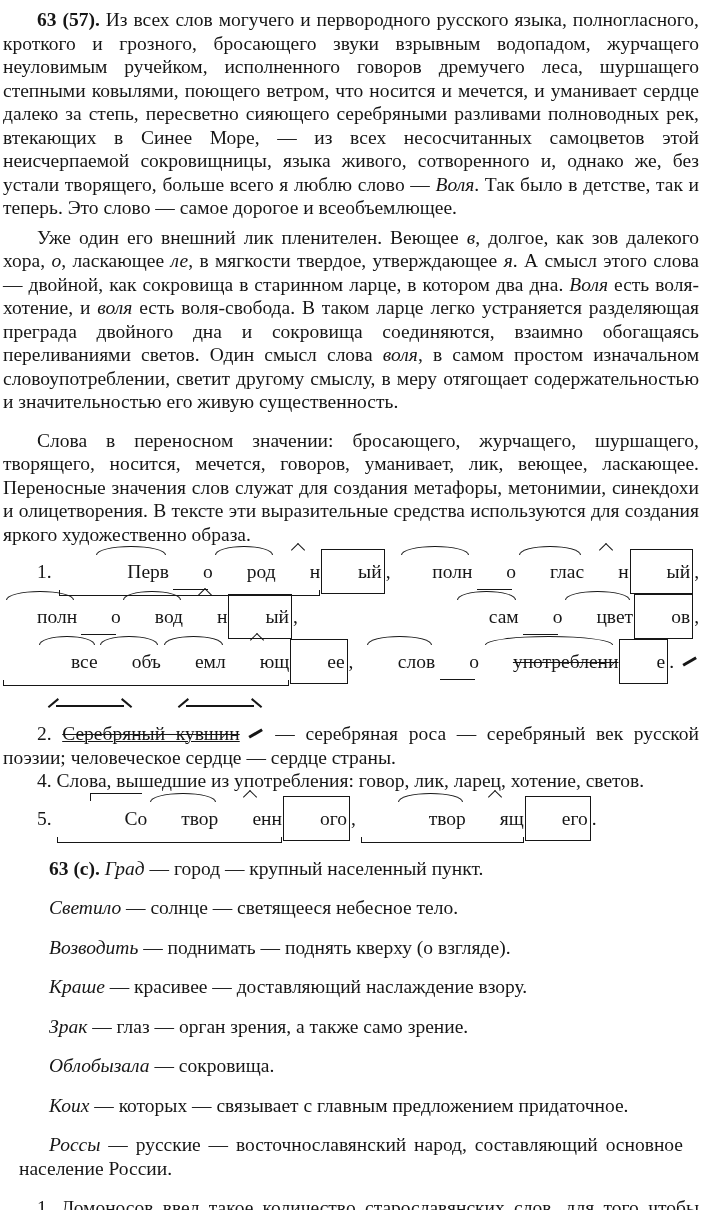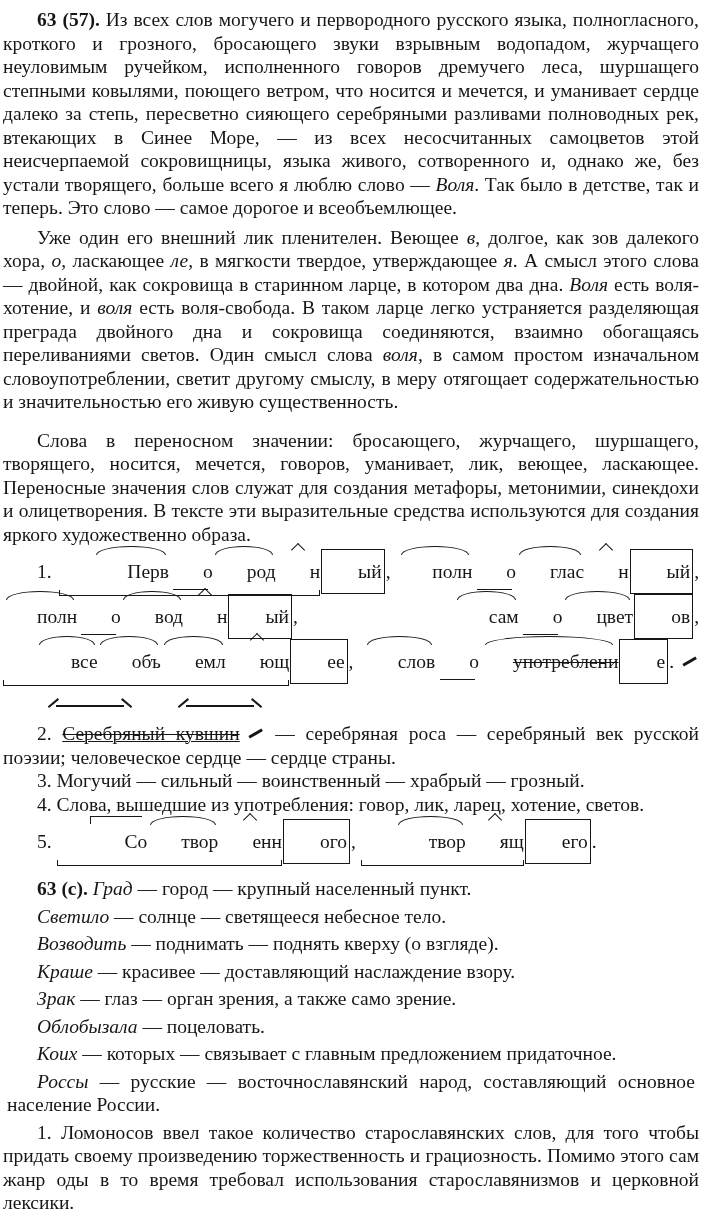--- a/index.html
+++ b/index.html
@@ -15,21 +15,21 @@
   .b{font-weight:700;}
   .i{font-style:italic;}
   .su{text-decoration-line:underline line-through;text-decoration-thickness:1.4px;}
   .st{text-decoration:line-through;text-decoration-thickness:1.4px;}
 
   #p1{margin-bottom:6px;}
   #p2{margin-bottom:15px;}
   #p3{margin-bottom:3px;}
   #m1{margin-bottom:3px;}
   #m5{margin:3px 0 13px 0;}
-  #defs p{margin:4px;text-indent:30px;text-align:justify;}
+  #defs p{margin:16px;text-indent:30px;text-align:justify;}
   #plom,#pisk{margin:0;}
 
   
   .morph{line-height:35px;}
   .mword{white-space:nowrap;}
   .mp{position:relative;display:inline-block;}
   .mp.root::before{
     content:'';position:absolute;top:-8px;left:4%;right:4%;height:8px;
     border:1.5px solid #161616;border-bottom:none;
     border-radius:50% 50% 0 0 / 100% 100% 0 0;
@@ -68,28 +68,27 @@
 </style>
 </head>
 <body>
 
 <div class="page">
   <p class="para" id="p1"><span class="b">63 (57).</span><span> Из всех слов могучего и первородного русского языка, полногласного, кроткого и грозного, бросающего звуки взрывным водопадом, журчащего неуловимым ручейком, исполненного говоров дремучего леса, шуршащего степными ковылями, поющего ветром, что носится и мечется, и уманивает сердце далеко за степь, пересветно сияющего серебряными разливами полноводных рек, втекающих в Синее Море, — из всех несосчитанных самоцветов этой неисчерпаемой сокровищницы, языка живого, сотворенного и, однако же, без устали творящего, больше всего я люблю слово — </span><span class="i">Воля</span><span>. Так было в детстве, так и теперь. Это слово — самое дорогое и всеобъемлющее.</span></p>
   <p class="para" id="p2"><span>Уже один его внешний лик пленителен. Веющее </span><span class="i">в</span><span>, долгое, как зов далекого хора, </span><span class="i">о</span><span>, ласкающее </span><span class="i">ле</span><span>, в мягкости твердое, утверждающее </span><span class="i">я</span><span>. А смысл этого слова — двойной, как сокровища в старинном ларце, в котором два дна. </span><span class="i">Воля</span><span> есть воля-хотение, и </span><span class="i">воля</span><span> есть воля-свобода. В таком ларце легко устраняется разделяющая преграда двойного дна и сокровища соединяются, взаимно обогащаясь переливаниями светов. Один смысл слова </span><span class="i">воля</span><span>, в самом простом изначальном словоупотреблении, светит другому смыслу, в меру отягощает содержательностью и значительностью его живую существенность.</span></p>
   <p class="para" id="p3"><span>Слова в переносном значении: бросающего, журчащего, шуршащего, творящего, носится, мечется, говоров, уманивает, лик, веющее, ласкающее. Переносные значения слов служат для создания метафоры, метонимии, синекдохи и олицетворения. В тексте эти выразительные средства используются для создания яркого художественно образа.</span></p>
   <p class="para morph" id="m1">1. <span class="mword"><span class="stem"><span class="mp root">Перв</span><span class="mp conn">о</span><span class="mp root">род</span><span class="mp sfx">н</span></span><span class="mp end">ый</span></span>, <span class="mword"><span class="mp root">полн</span><span class="mp conn">о</span><span class="mp root">глас</span><span class="mp sfx">н</span><span class="mp end">ый</span></span>, <span class="mword"><span class="mp root">полн</span><span class="mp conn">о</span><span class="mp root">вод</span><span class="mp sfx">н</span><span class="mp end">ый</span></span>, <span class="mword"><span class="mp root">сам</span><span class="mp conn">о</span><span class="mp root">цвет</span><span class="mp end">ов</span></span>, <span class="mword"><span class="stem"><span class="mp root">все</span><span class="mp root">объ</span><span class="mp root">емл</span><span class="mp sfx">ющ</span></span><span class="mp end">ее</span></span>, <span class="mword"><span class="mp root">слов</span><span class="mp conn">о</span><span class="mp root st">употреблени</span><span class="mp end">е</span></span>.<span class="tick"></span><span class="fbr"><span class="rt"></span></span><span class="fbr"><span class="rt"></span></span></p>
   <p class="para" id="i2"><span>2. </span><span class="su">Серебряный кувшин</span><span class="tick"></span><span> — серебряная роса — серебряный век русской поэзии; человеческое сердце — сердце страны.</span></p>
-  <p class="para" id="i3"><span>3. Могучий — сильный — воинственный — храбрый — грозный.</span></p>
   <p class="para" id="i4"><span>4. Слова, вышедшие из употребления: говор, лик, ларец, хотение, светов.</span></p>
   <p class="para morph" id="m5">5. <span class="mword"><span class="stem"><span class="mp pre">Со</span><span class="mp root">твор</span><span class="mp sfx">енн</span></span><span class="mp end">ого</span></span>, <span class="mword"><span class="stem"><span class="mp root">твор</span><span class="mp sfx">ящ</span></span><span class="mp end">его</span></span>.</p>
   <div id="defs">
       <p class="para def"><span class="b">63 (с).</span><span> </span><span class="i">Град</span><span> — город — крупный населенный пункт.</span></p>
       <p class="para def"><span class="i">Светило</span><span> — солнце — светящееся небесное тело.</span></p>
       <p class="para def"><span class="i">Возводить</span><span> — поднимать — поднять кверху (о взгляде).</span></p>
       <p class="para def"><span class="i">Краше</span><span> — красивее — доставляющий наслаждение взору.</span></p>
       <p class="para def"><span class="i">Зрак</span><span> — глаз — орган зрения, а также само зрение.</span></p>
-      <p class="para def"><span class="i">Облобызала</span><span> — поцеловать.</span></p>
+      <p class="para def"><span class="i">Облобызала</span><span> — сокровища.</span></p>
       <p class="para def"><span class="i">Коих</span><span> — которых — связывает с главным предложением придаточное.</span></p>
       <p class="para def"><span class="i">Россы</span><span> — русские — восточнославянский народ, составляющий основное население России.</span></p>
     </div>
   <p class="para" id="plom"><span>1. Ломоносов ввел такое количество старославянских слов, для того чтобы придать своему произведению торжественность и грациозность. Помимо этого сам жанр оды в то время требовал использования старославянизмов и церковной лексики.</span></p>
 
 </div>
 
 </body></html>

